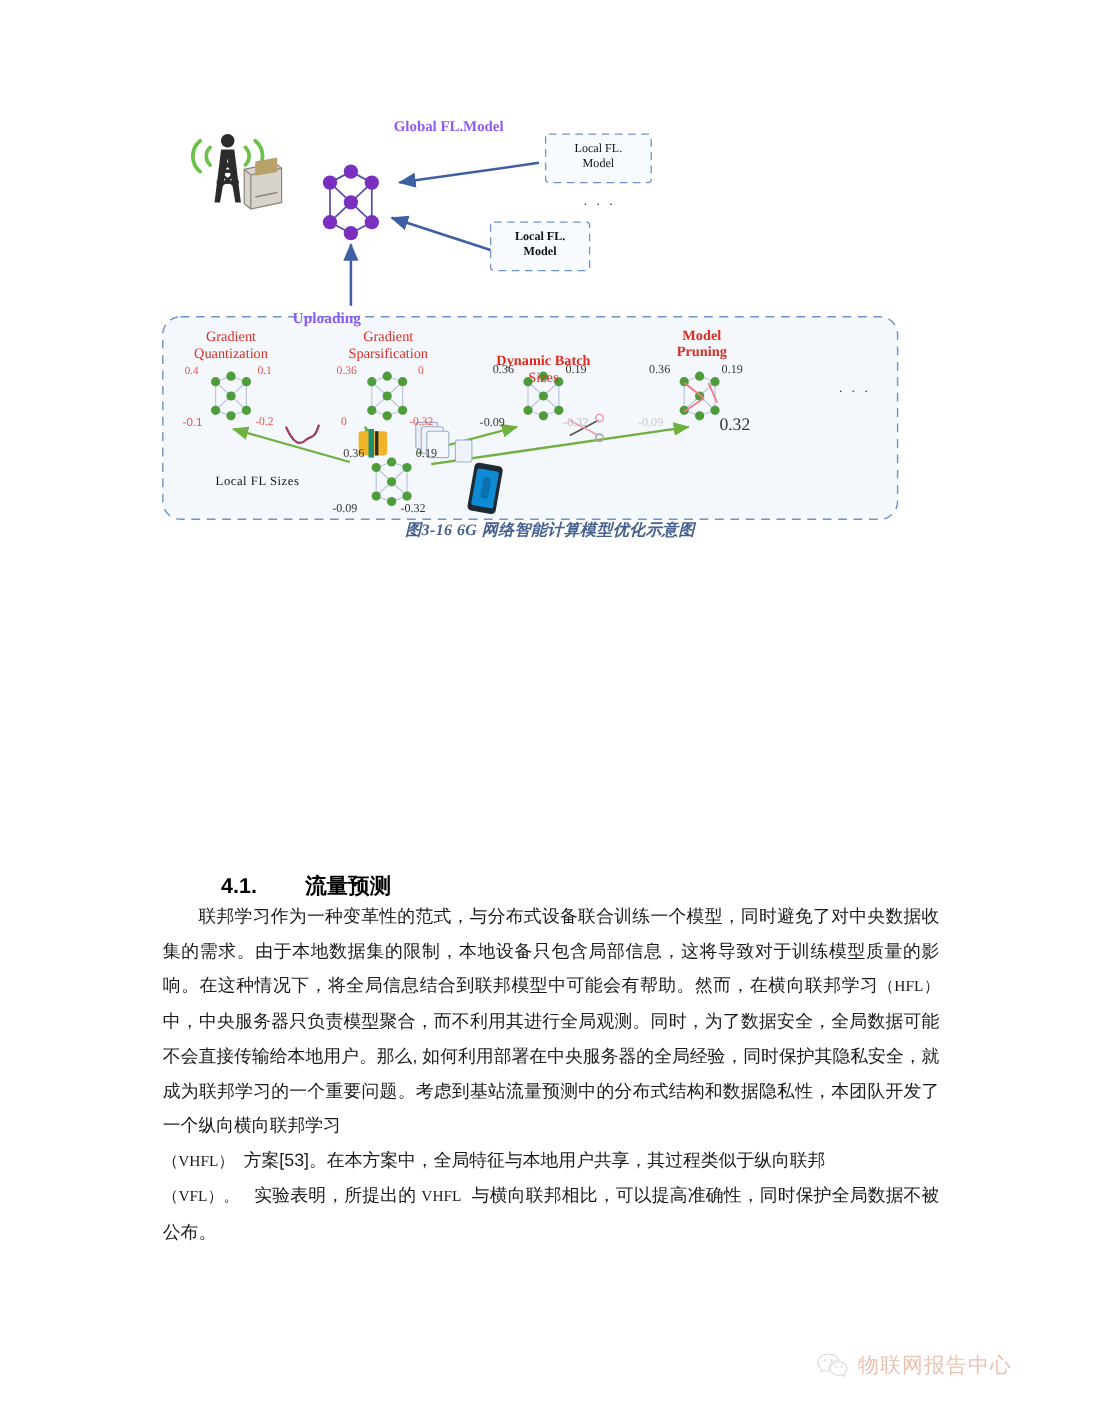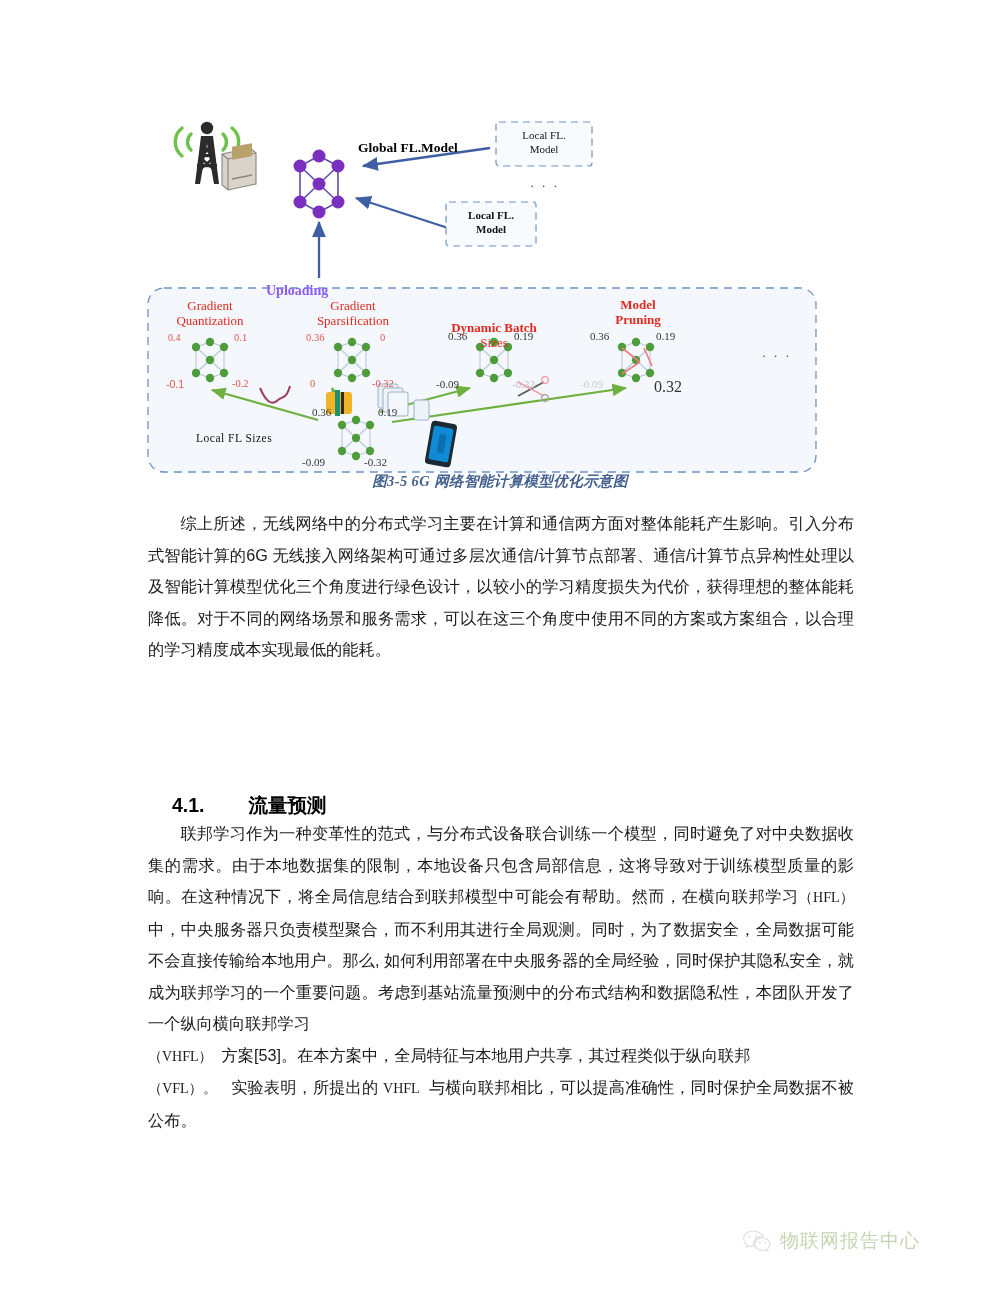--- a/index.html
+++ b/index.html
@@ -83,36 +83,36 @@
   }
   .h2 {
     position: absolute;
     left: 172px;
     top: 776px;
     font-family: "Liberation Sans", "DejaVu Sans", sans-serif;
     font-weight: bold;
     font-size: 19.5px;
     color: #000000;
   }
-  .h2 .num { margin-right: 44px; }
+  .h2 .num { margin-right: 44px; margin-left: 29px; }
 
   
   .watermark {
     position: absolute;
     left: 742px;
     top: 1228px;
     display: flex;
     align-items: center;
     gap: 8px;
     opacity: 0.32;
   }
   .watermark .wm-text {
     font-family: "Liberation Sans", "DejaVu Sans", sans-serif;
     font-size: 19px;
-    color: #4d7c0f;
+    color: #c2410c;
     letter-spacing: 1px;
   }
 </style>
 </head>
 <body>
 
 <div class="page">
 
   <div class="figure-block">
     <div class="figure-canvas">
@@ -247,21 +247,21 @@
           <circle cx="405" cy="280" r="3.4" fill="none" stroke="#f2a0ac" stroke-width="1.5"></circle>
           <circle cx="405" cy="298" r="3.4" fill="none" stroke="#aaa" stroke-width="1.5"></circle>
         </g>
         <g>
           <rect x="288" y="322" width="26" height="44" rx="4" fill="#1b2a33" transform="rotate(10 301 344)"></rect>
           <rect x="291" y="327" width="20" height="34" rx="2" fill="#0f8bd6" transform="rotate(10 301 344)"></rect>
           <rect x="298" y="334" width="7" height="19" rx="2" fill="#0c6fae" transform="rotate(10 301 344)"></rect>
         </g>
       </svg>
 
-      <div style="position:absolute;left:218px;top:40px;font-family:'Liberation Serif',serif;font-weight:bold;font-size:13.5px;color:#000000;">Global FL.Model</div>
+      <div style="position:absolute;left:218px;top:7px;font-family:'Liberation Serif',serif;font-weight:bold;font-size:13.5px;color:#8b5cf6;">Global FL.Model</div>
 
       <div style="position:absolute;left:126px;top:183px;font-family:'Liberation Serif',serif;font-weight:bold;font-size:14px;color:#8b5cf6;">Uploading</div>
 
       <div style="position:absolute;left:358px;top:28px;width:92px;text-align:center;font-family:'Liberation Serif',serif;font-size:11px;line-height:14px;color:#111;">
         <div>Local FL.</div>
         <div>Model</div>
       </div>
 
       <div style="position:absolute;left:308px;top:108px;width:86px;text-align:center;font-family:'Liberation Serif',serif;font-weight:bold;font-size:11px;line-height:14px;color:#111;">
         <div>Local FL.</div>
@@ -311,23 +311,22 @@
 
       <div style="position:absolute;left:172px;top:306px;font-family:'Liberation Serif',serif;font-size:11px;color:#333;">0.36</div>
       <div style="position:absolute;left:238px;top:306px;font-family:'Liberation Serif',serif;font-size:11px;color:#333;">0.19</div>
       <div style="position:absolute;left:162px;top:356px;font-family:'Liberation Serif',serif;font-size:11px;color:#333;">-0.09</div>
       <div style="position:absolute;left:224px;top:356px;font-family:'Liberation Serif',serif;font-size:11px;color:#333;">-0.32</div>
 
       <div style="position:absolute;left:56px;top:332px;font-family:'Liberation Serif',serif;font-size:11.5px;color:#111;letter-spacing:0.5px;">Local   FL   Sizes</div>
     </div>
   </div>
 
-  <div class="figure-caption">图3-5 6G 网络智能计算模型优化示意图</div>
-
-  <div class="para indent p1">综上所述，无线网络中的分布式学习主要在计算和通信两方面对整体能耗产生影响。引入分布式智能计算的6G 无线接入网络架构可通过多层次通信/计算节点部署、通信/计算节点异构性处理以及智能计算模型优化三个角度进行绿色设计，以较小的学习精度损失为代价，获得理想的整体能耗降低。对于不同的网络场景和服务需求，可以在这三个角度中使用不同的方案或方案组合，以合理的学习精度成本实现最低的能耗。</div>
+  <div class="figure-caption">图3-16 6G 网络智能计算模型优化示意图</div>
+
 
 
   <h2 class="h2">
     <span class="num">4.1.</span><span>流量预测</span>
   </h2>
 
   <div class="para indent p2"><span>联邦学习作为一种变革性的范式，与分布式设备联合训练一个模型，同时避免了对中央数据收集的需求。由于本地数据集的限制，本地设备只包含局部信息，这将导致对于训练模型质量的影响。在这种情况下，将全局信息结合到联邦模型中可能会有帮助。然而，在横向联邦学习</span><span class="serif-inline">（HFL）</span><span>中，中央服务器只负责模型聚合，而不利用其进行全局观测。同时，为了数据安全，全局数据可能不会直接传输给本地用户。那么, 如何利用部署在中央服务器的全局经验，同时保护其隐私安全，就成为联邦学习的一个重要问题。考虑到基站流量预测中的分布式结构和数据隐私性，本团队开发了一个纵向横向联邦学习</span><br><span class="serif-inline">（VHFL）</span>&nbsp;&nbsp;<span>方案[53]。在本方案中，全局特征与本地用户共享，其过程类似于纵向联邦</span><br><span class="serif-inline">（VFL）。</span>&nbsp;&nbsp;&nbsp;<span>实验表明，所提出的</span>&nbsp;<span class="serif-inline">VHFL</span>&nbsp;&nbsp;<span>与横向联邦相比，可以提高准确性，同时保护全局数据不被公布。</span></div>
 
   <div class="watermark">
     <svg width="30" height="24" viewBox="0 0 30 24">

